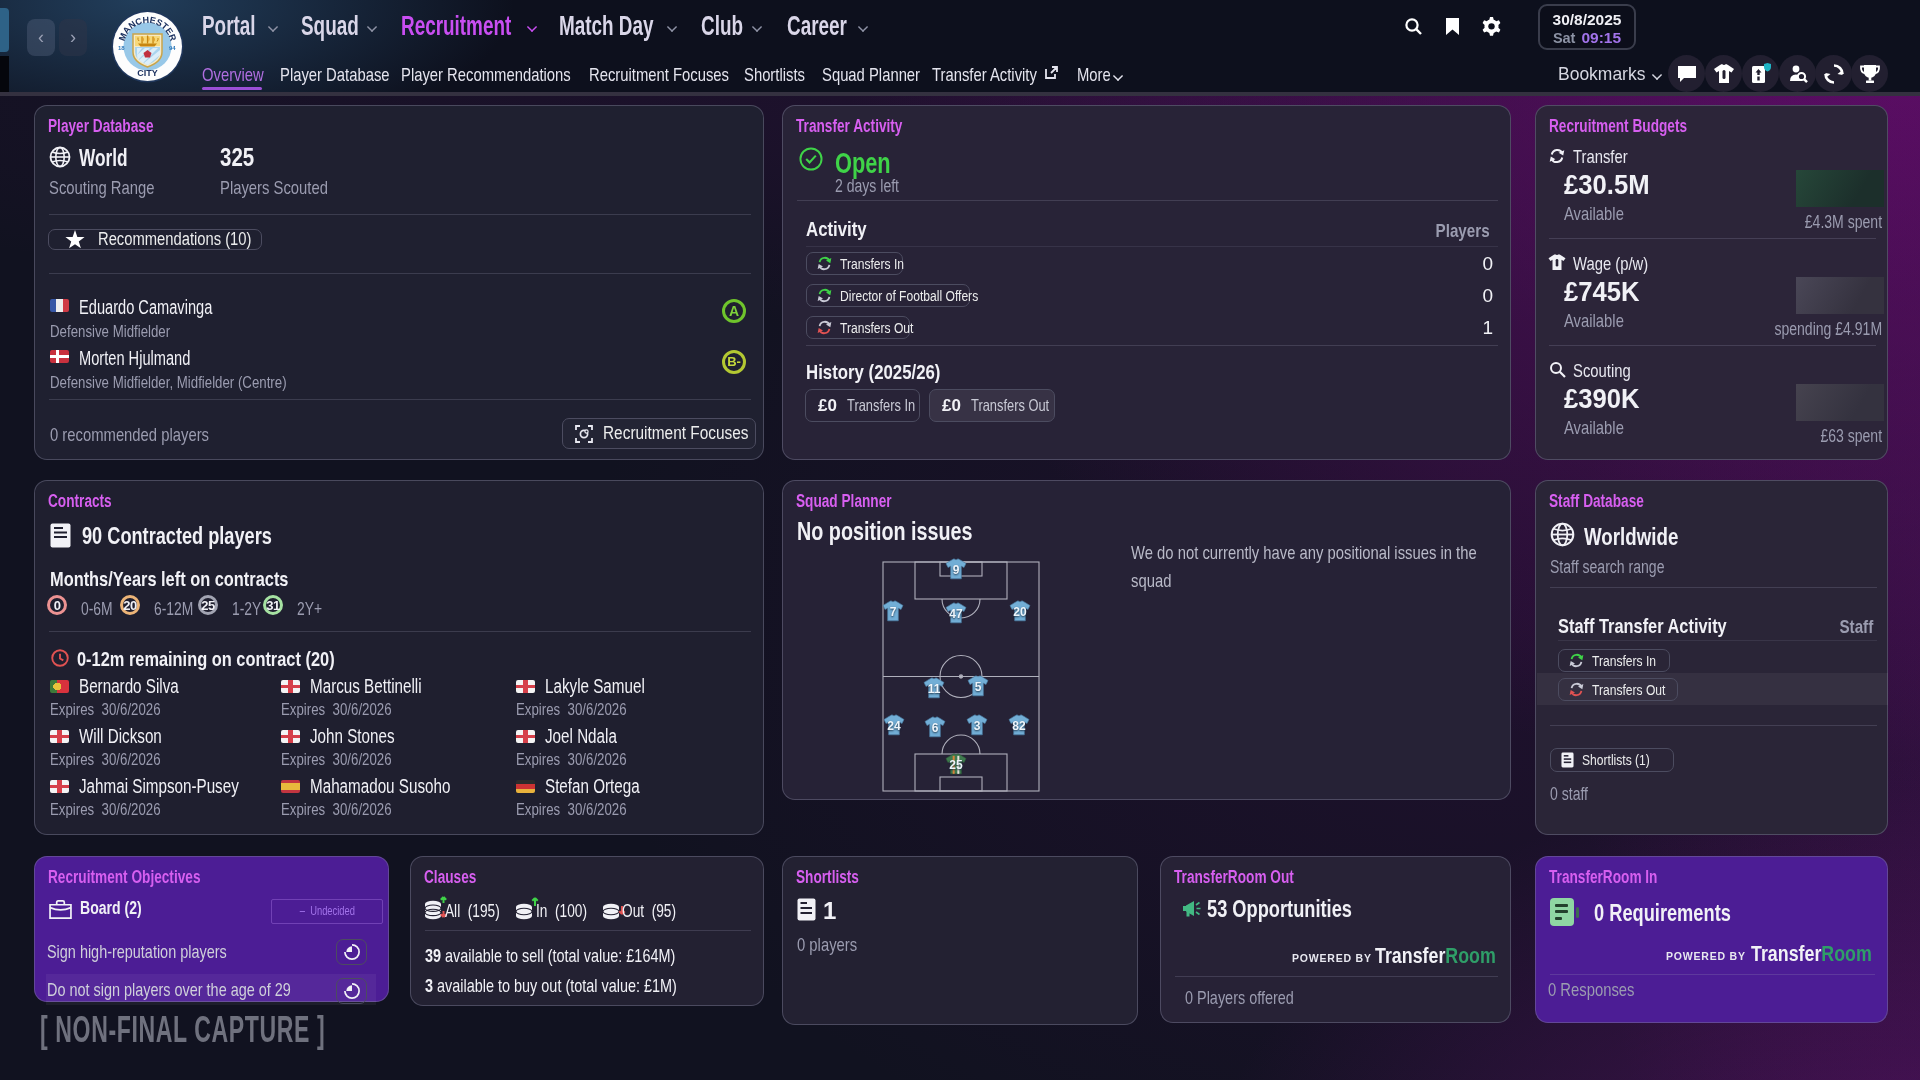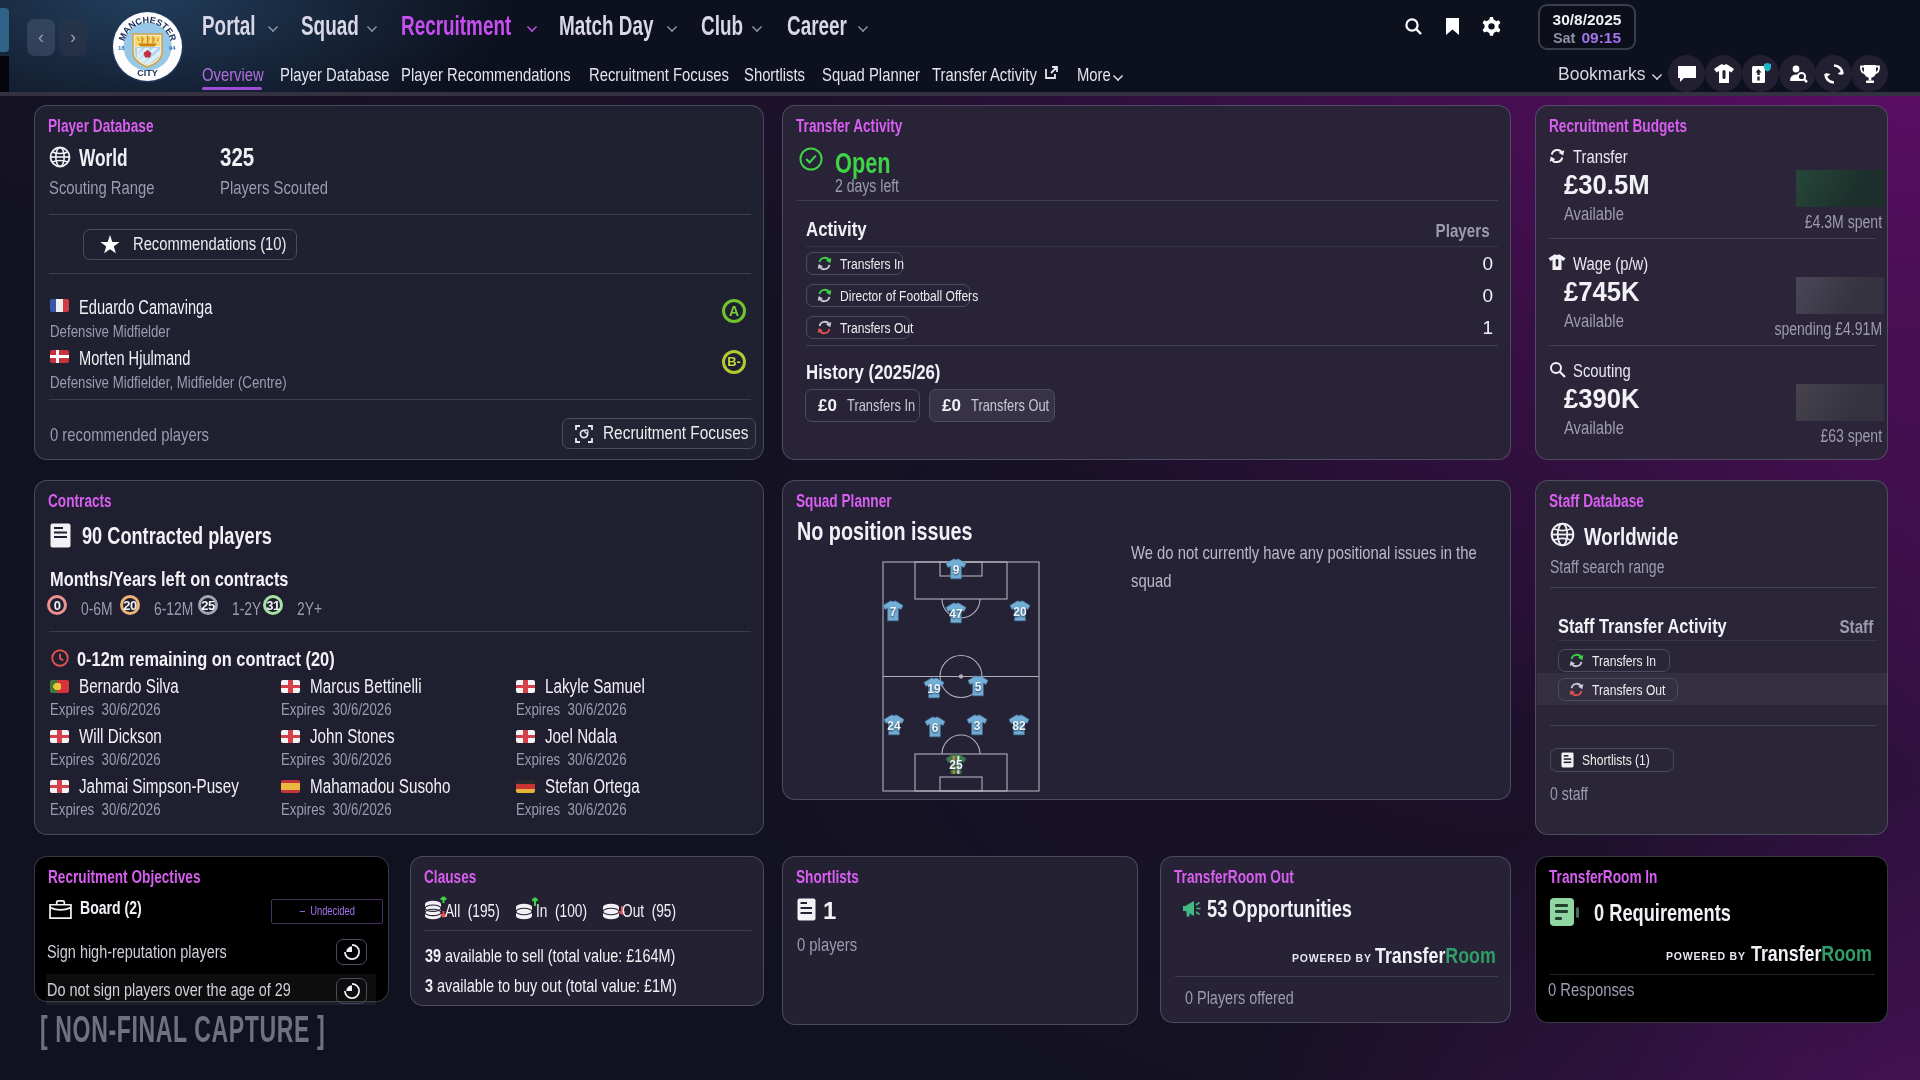--- a/index.html
+++ b/index.html
@@ -179,21 +179,21 @@
           <circle cx="11" cy="11" r="9.5" stroke="#f1f1f6" stroke-width="1.8" fill="none"></circle>
           <ellipse cx="11" cy="11" rx="4.2" ry="9.5" stroke="#f1f1f6" stroke-width="1.6" fill="none"></ellipse>
           <line x1="1.5" y1="11" x2="20.5" y2="11" stroke="#f1f1f6" stroke-width="1.6"></line>
           <path d="M3 6 Q11 9 19 6 M3 16 Q11 13 19 16" stroke="#f1f1f6" stroke-width="1.5" fill="none"></path>
         </svg></div>
     <div style="position:absolute;left:44px;top:38px;font-size:24px;font-weight:bold;" class="white"><span style="display:inline-block;transform:scaleX(0.72);transform-origin:0 50%;white-space:nowrap;">World</span></div>
     <div style="position:absolute;left:14px;top:71px;font-size:19px;" class="grey"><span style="display:inline-block;transform:scaleX(0.78);transform-origin:0 50%;white-space:nowrap;">Scouting Range</span></div>
     <div style="position:absolute;left:185px;top:37px;font-size:25px;font-weight:bold;" class="white"><span style="display:inline-block;transform:scaleX(0.82);transform-origin:0 50%;white-space:nowrap;">325</span></div>
     <div style="position:absolute;left:185px;top:71px;font-size:19px;" class="grey"><span style="display:inline-block;transform:scaleX(0.78);transform-origin:0 50%;white-space:nowrap;">Players Scouted</span></div>
     <div class="div" style="left:14px;top:108px;width:702px;"></div>
-    <div class="pill" style="left:13px;top:123px;width:214px;height:31px;margin-left:35px;">
+    <div class="pill" style="left:13px;top:123px;width:214px;height:21px;">
       <svg style="margin-left:16px;flex:none;" width="20" height="19" viewBox="0 0 22 21">
           <path d="M11 0 L13.6 7.6 L21.6 7.8 L15.2 12.6 L17.5 20.3 L11 15.7 L4.5 20.3 L6.8 12.6 L0.4 7.8 L8.4 7.6 Z" fill="#fff"></path>
         </svg>
       <span style="margin-left:13px;font-size:18px;"><span style="display:inline-block;transform:scaleX(0.82);transform-origin:0 50%;white-space:nowrap;">Recommendations (10)</span></span>
     </div>
     <div class="div" style="left:14px;top:167px;width:702px;"></div>
     <div style="position:absolute;left:15px;top:192px;"><span class="flag f-fr"></span></div>
     <div style="position:absolute;left:44px;top:190px;font-size:19.5px;" class="white"><span style="display:inline-block;transform:scaleX(0.75);transform-origin:0 50%;white-space:nowrap;">Eduardo Camavinga</span></div>
     <div style="position:absolute;left:15px;top:216px;font-size:17px;" class="grey"><span style="display:inline-block;transform:scaleX(0.78);transform-origin:0 50%;white-space:nowrap;">Defensive Midfielder</span></div>
     <div style="position:absolute;left:15px;top:243px;"><span class="flag f-dk"></span></div>
@@ -398,21 +398,21 @@
           <path d="M11 3 L15 1 Q18 4 21 1 L25 3 L33 8 L30 14 L26 12 L26 31 L10 31 L10 12 L6 14 L3 8 Z" fill="#72aed6" stroke="#49789e" stroke-width="1"></path>
         </svg><span>7</span></div>
     <div class="shirt" style="left:161px;top:121px;"><svg width="24" height="23" viewBox="0 0 36 34">
           <path d="M11 3 L15 1 Q18 4 21 1 L25 3 L33 8 L30 14 L26 12 L26 31 L10 31 L10 12 L6 14 L3 8 Z" fill="#72aed6" stroke="#49789e" stroke-width="1"></path>
         </svg><span>47</span></div>
     <div class="shirt" style="left:225px;top:119px;"><svg width="24" height="23" viewBox="0 0 36 34">
           <path d="M11 3 L15 1 Q18 4 21 1 L25 3 L33 8 L30 14 L26 12 L26 31 L10 31 L10 12 L6 14 L3 8 Z" fill="#72aed6" stroke="#49789e" stroke-width="1"></path>
         </svg><span>20</span></div>
     <div class="shirt" style="left:139px;top:196px;"><svg width="24" height="23" viewBox="0 0 36 34">
           <path d="M11 3 L15 1 Q18 4 21 1 L25 3 L33 8 L30 14 L26 12 L26 31 L10 31 L10 12 L6 14 L3 8 Z" fill="#72aed6" stroke="#49789e" stroke-width="1"></path>
-        </svg><span>19</span></div>
+        </svg><span>11</span></div>
     <div class="shirt" style="left:183px;top:194px;"><svg width="24" height="23" viewBox="0 0 36 34">
           <path d="M11 3 L15 1 Q18 4 21 1 L25 3 L33 8 L30 14 L26 12 L26 31 L10 31 L10 12 L6 14 L3 8 Z" fill="#72aed6" stroke="#49789e" stroke-width="1"></path>
         </svg><span>5</span></div>
     <div class="shirt" style="left:99px;top:233px;"><svg width="24" height="23" viewBox="0 0 36 34">
           <path d="M11 3 L15 1 Q18 4 21 1 L25 3 L33 8 L30 14 L26 12 L26 31 L10 31 L10 12 L6 14 L3 8 Z" fill="#72aed6" stroke="#49789e" stroke-width="1"></path>
         </svg><span>24</span></div>
     <div class="shirt" style="left:140px;top:235px;"><svg width="24" height="23" viewBox="0 0 36 34">
           <path d="M11 3 L15 1 Q18 4 21 1 L25 3 L33 8 L30 14 L26 12 L26 31 L10 31 L10 12 L6 14 L3 8 Z" fill="#72aed6" stroke="#49789e" stroke-width="1"></path>
         </svg><span>6</span></div>
     <div class="shirt" style="left:182px;top:233px;"><svg width="24" height="23" viewBox="0 0 36 34">
@@ -467,21 +467,21 @@
           <rect x="0.5" y="0.5" width="13" height="16" rx="1.5" fill="#f1f1f6"></rect>
           <line x1="3" y1="4" x2="8" y2="4" stroke="#282435" stroke-width="1.7"></line>
           <line x1="3" y1="7.5" x2="11" y2="7.5" stroke="#282435" stroke-width="1.7"></line>
           <line x1="3" y1="11" x2="11" y2="11" stroke="#282435" stroke-width="1.7"></line>
         </svg>
       <span style="margin-left:8px;font-size:15.5px;"><span style="display:inline-block;transform:scaleX(0.78);transform-origin:0 50%;white-space:nowrap;">Shortlists (1)</span></span>
     </div>
     <div style="position:absolute;left:14px;top:303px;font-size:18px;" class="grey"><span style="display:inline-block;transform:scaleX(0.78);transform-origin:0 50%;white-space:nowrap;">0 staff</span></div>
   </div>
 
-  <div class="panel" style="left:34px;top:856px;width:355px;height:146px;background:#000000;">
+  <div class="panel" style="left:34px;top:856px;width:355px;height:146px;background:#4c1d95;">
     <div class="ptitle"><span class="condt">Recruitment Objectives</span></div>
     <svg style="position:absolute;left:14px;top:43px;" width="23" height="19" viewBox="0 0 24 20">
         <path d="M1 5 L23 5 L23 19 L1 19 Z M8 5 L8 2.5 Q8 1 9.5 1 L14.5 1 Q16 1 16 2.5 L16 5" stroke="#f1f1f6" stroke-width="1.8" fill="none"></path>
         <path d="M1 8 Q12 13 23 8" stroke="#f1f1f6" stroke-width="1.8" fill="none"></path>
       </svg>
     <div style="position:absolute;left:45px;top:41px;font-size:18px;font-weight:bold;" class="white"><span style="display:inline-block;transform:scaleX(0.78);transform-origin:0 50%;white-space:nowrap;">Board (2)</span></div>
     <div style="position:absolute;left:236px;top:42px;width:112px;height:25px;border:1px solid rgba(160,110,220,0.45);border-radius:2px;text-align:center;line-height:23px;font-size:12px;color:#a273ea;"><span style="display:inline-block;transform:scaleX(0.78);transform-origin:50% 50%;white-space:nowrap;">–&nbsp; Undecided</span></div>
     <div style="position:absolute;left:12px;top:84px;font-size:18.5px;color:#cfd0da;"><span style="display:inline-block;transform:scaleX(0.78);transform-origin:0 50%;white-space:nowrap;">Sign high-reputation players</span></div>
     <div class="objbtn" style="left:301px;top:82px;">
         <svg width="18" height="18" viewBox="0 0 19 19">
@@ -549,21 +549,21 @@
         <rect x="5.5" y="12.5" width="3" height="5" fill="#42b983"></rect>
         <path d="M15 6 L18.5 3.5 M15.5 9.5 L19.5 9.5 M15 13 L18.5 15.5" stroke="#42b983" stroke-width="1.6"></path>
       </svg>
     <div style="position:absolute;left:46px;top:38px;font-size:24px;font-weight:bold;" class="white"><span style="display:inline-block;transform:scaleX(0.76);transform-origin:0 50%;white-space:nowrap;">53 Opportunities</span></div>
     <div style="position:absolute;left:131px;top:95px;font-size:10.5px;font-weight:bold;letter-spacing:0.8px;color:#e8e8f0;">POWERED BY</div>
     <div style="position:absolute;left:214px;top:86px;font-size:22px;font-weight:bold;"><span style="display:inline-block;transform:scaleX(0.81);transform-origin:0 50%;white-space:nowrap;"><span class="white">Transfer</span><span style="color:#2f9e68;">Room</span></span></div>
     <div class="div" style="left:14px;top:119px;width:323px;"></div>
     <div style="position:absolute;left:24px;top:130px;font-size:18.5px;" class="grey"><span style="display:inline-block;transform:scaleX(0.78);transform-origin:0 50%;white-space:nowrap;">0 Players offered</span></div>
   </div>
 
-  <div class="panel" style="left:1535px;top:856px;width:353px;height:167px;background:#000000;">
+  <div class="panel" style="left:1535px;top:856px;width:353px;height:167px;background:#4c1d95;">
     <div class="ptitle"><span class="condt">TransferRoom In</span></div>
     <svg style="position:absolute;left:14px;top:41px;" width="30" height="29" viewBox="0 0 30 29">
         <rect x="0" y="0" width="24" height="28" rx="4" fill="#8fd6a3"></rect>
         <rect x="5" y="6" width="13" height="3" rx="1" fill="#23412d"></rect>
         <rect x="5" y="12" width="13" height="3" rx="1" fill="#23412d"></rect>
         <rect x="5" y="19" width="7" height="3" rx="1" fill="#23412d"></rect>
         <rect x="26" y="9" width="3" height="11" rx="1.5" fill="#3d6b52"></rect>
       </svg>
     <div style="position:absolute;left:58px;top:42px;font-size:24px;font-weight:bold;" class="white"><span style="display:inline-block;transform:scaleX(0.76);transform-origin:0 50%;white-space:nowrap;">0 Requirements</span></div>
     <div style="position:absolute;left:130px;top:93px;font-size:10.5px;font-weight:bold;letter-spacing:0.8px;color:#e8e8f0;">POWERED BY</div>

